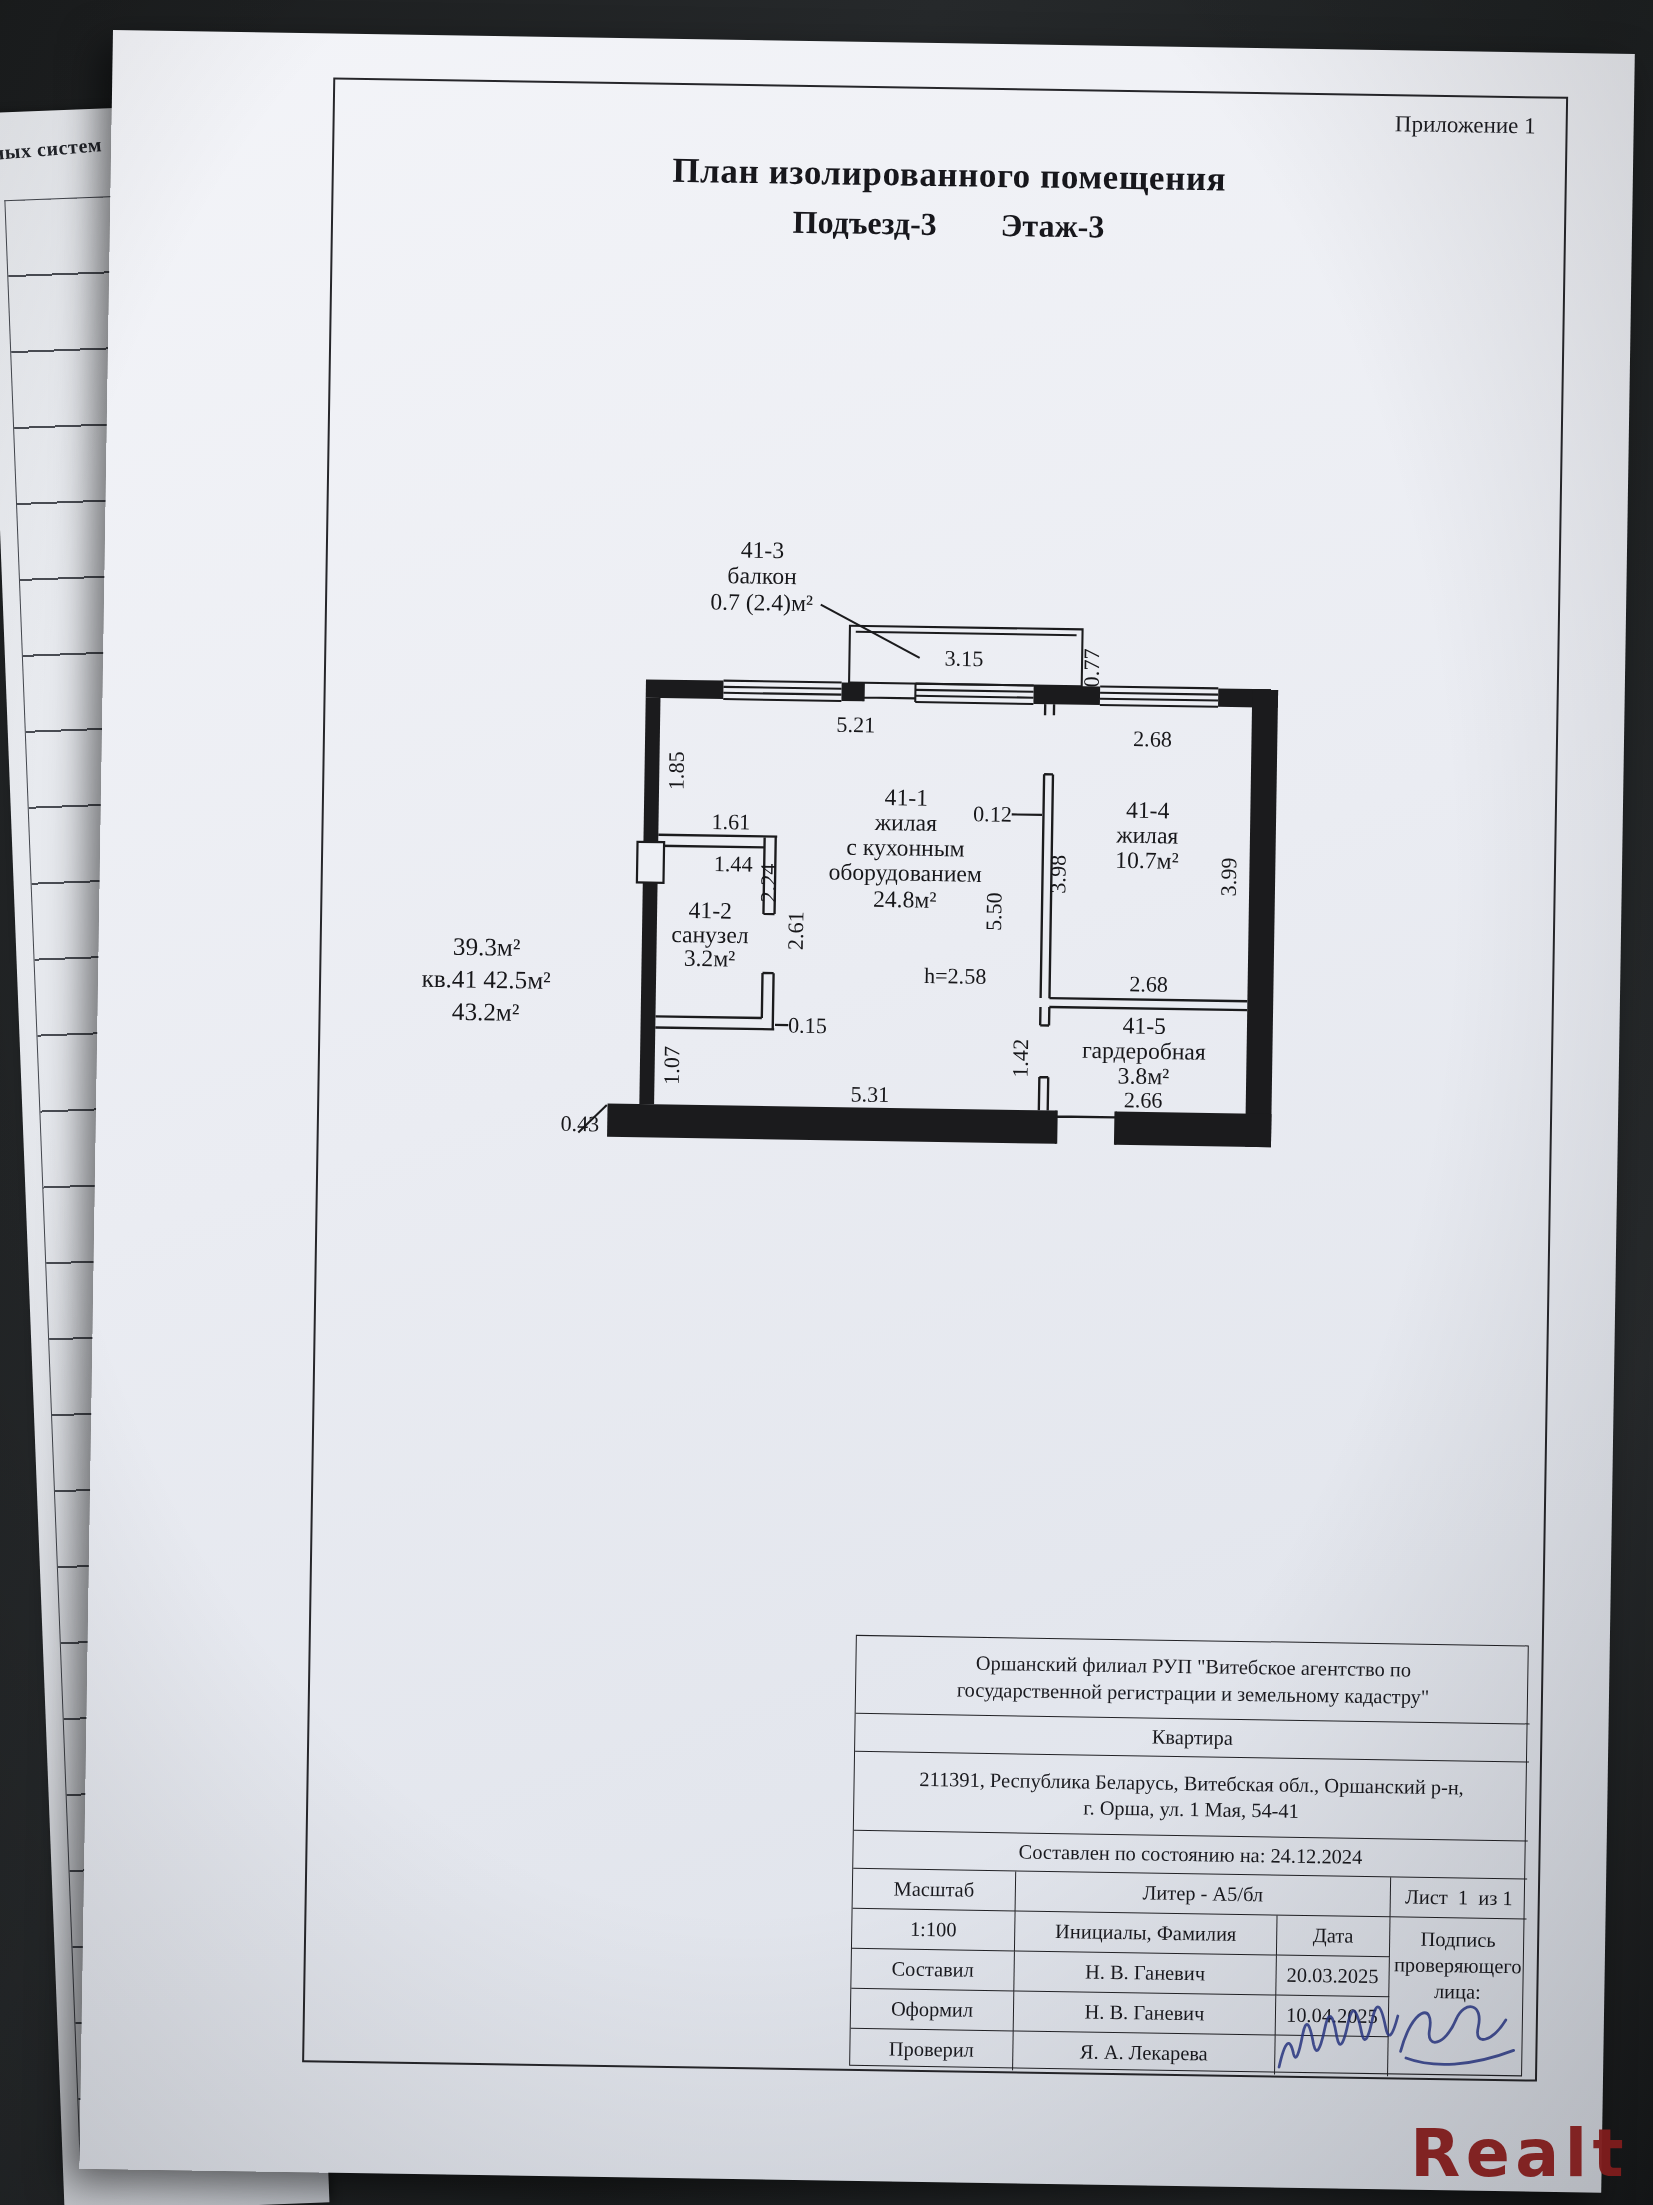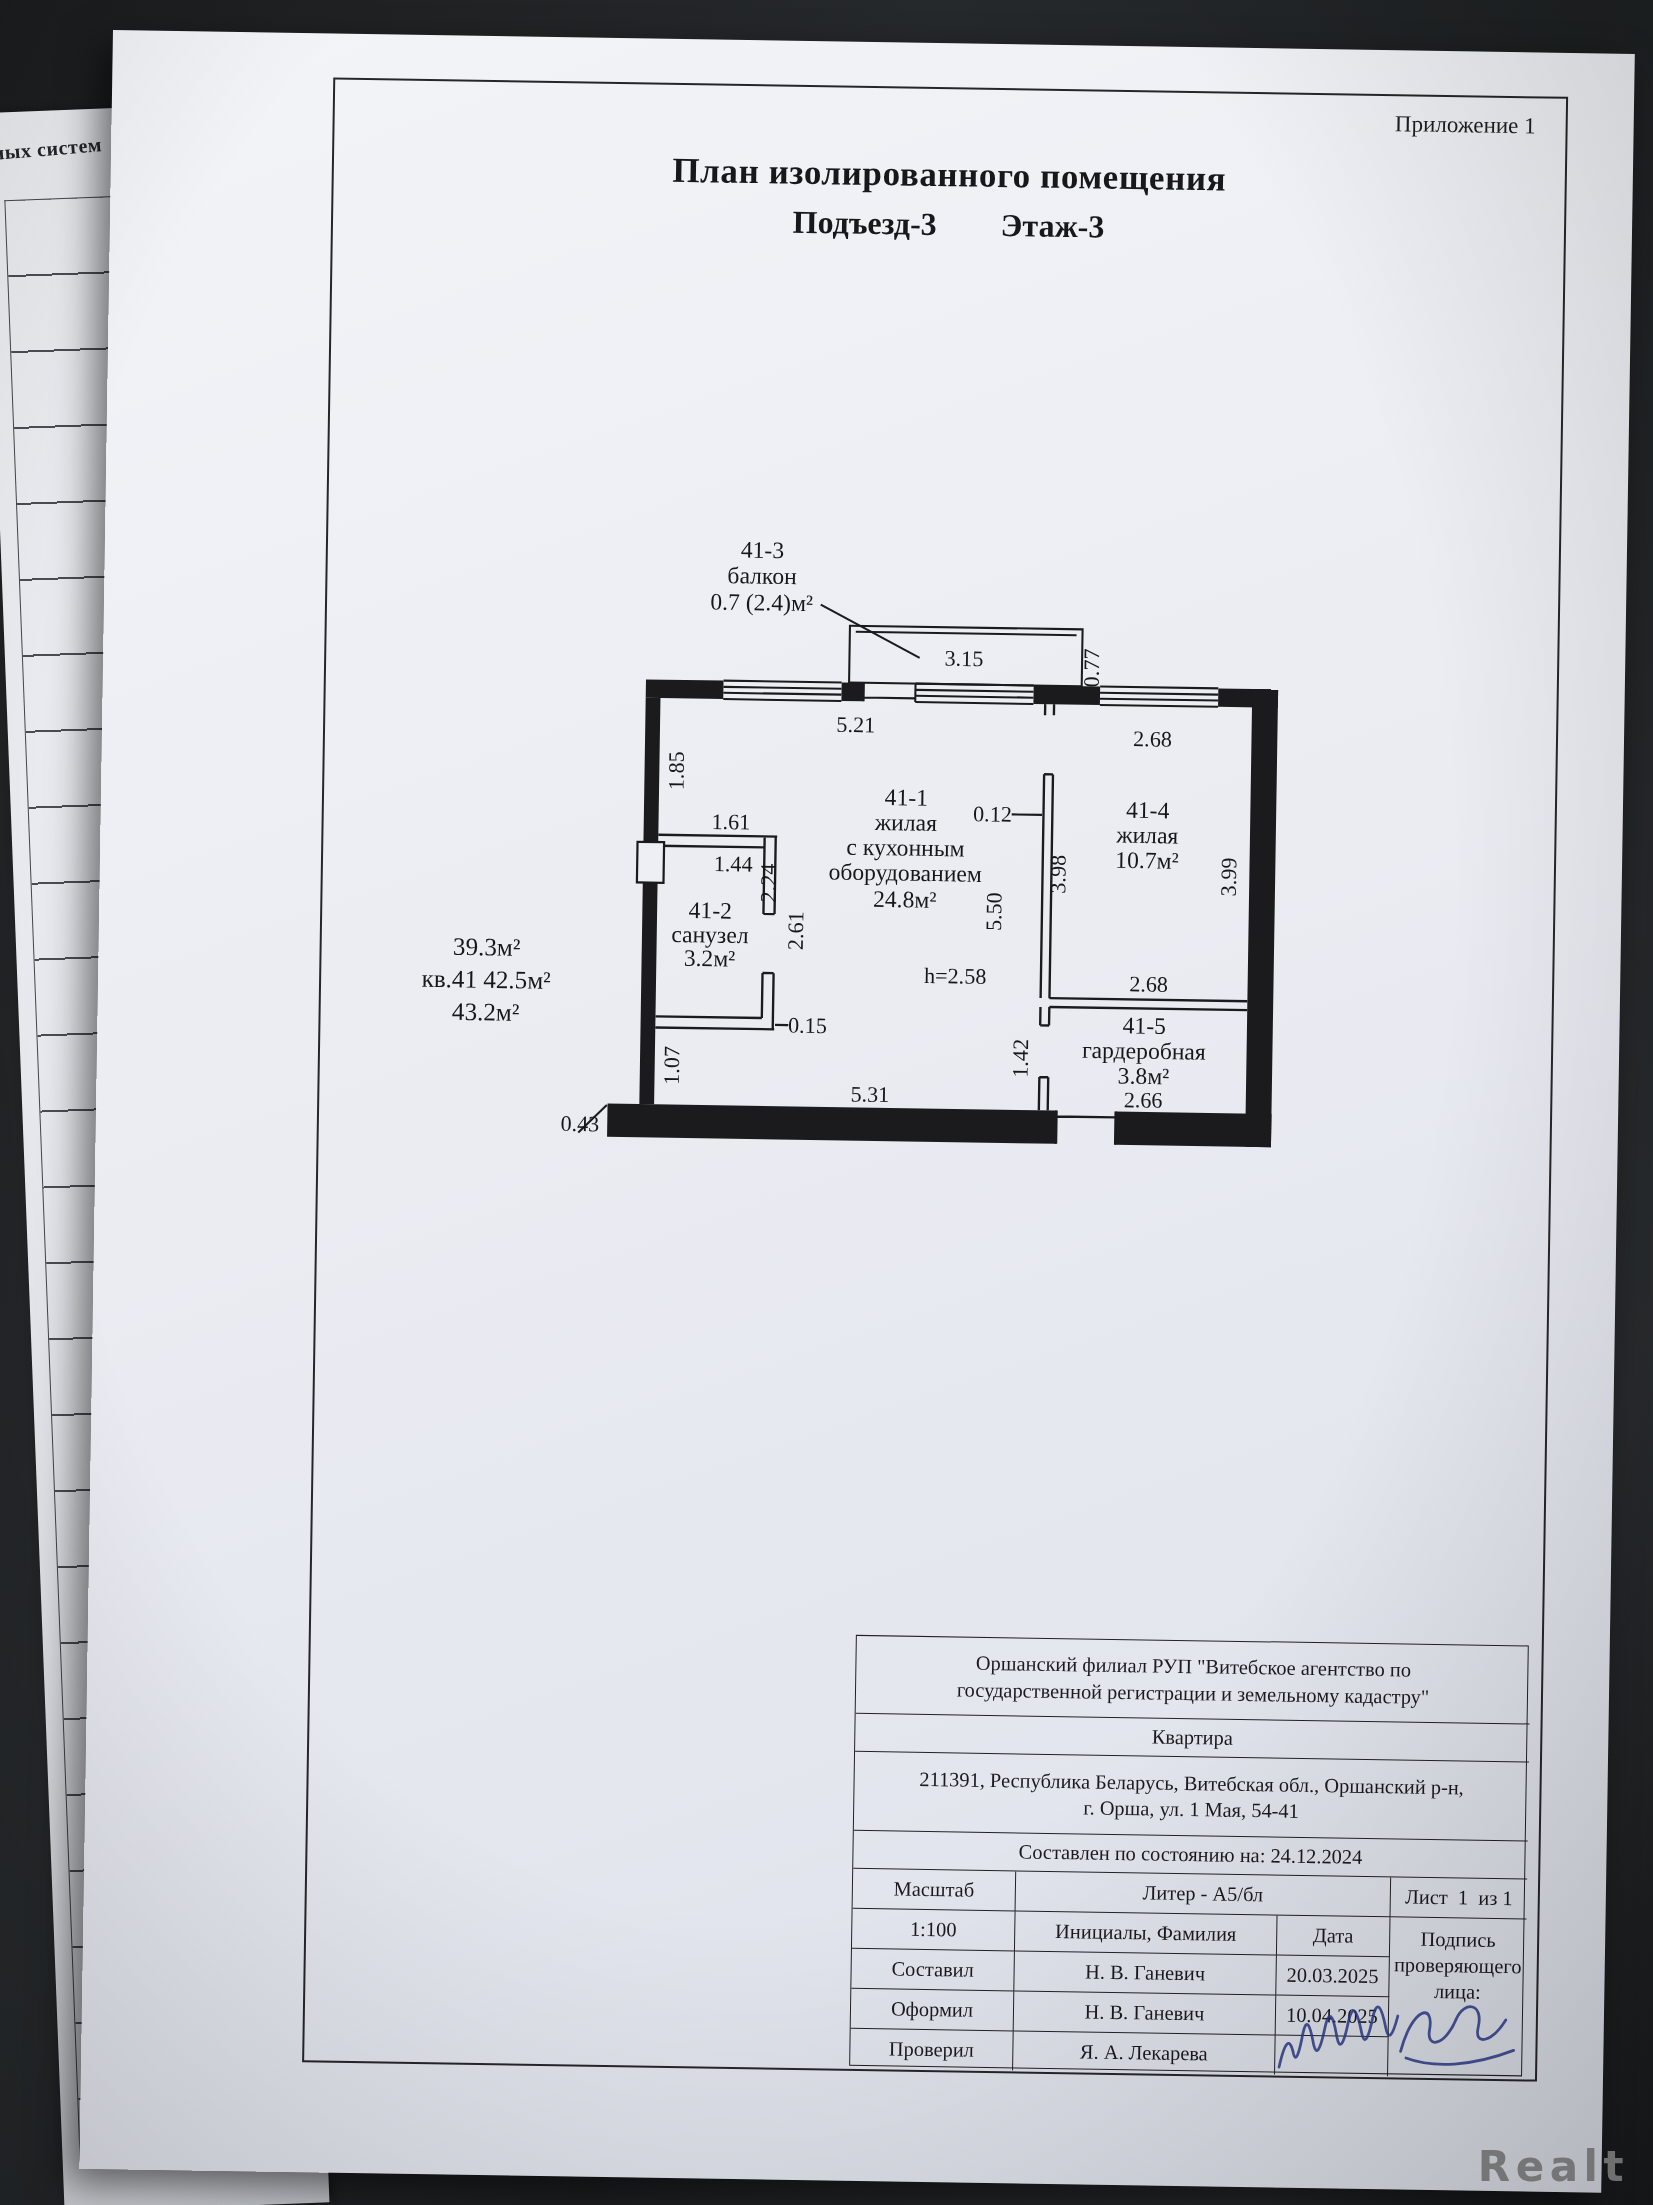--- a/index.html
+++ b/index.html
@@ -76,21 +76,21 @@
   svg.hand{position:absolute;left:768px;top:1593px;width:673px;height:431px;pointer-events:none;}
   svg.hand path{fill:none;stroke:#2c3a8c;stroke-width:5;stroke-linecap:round;opacity:.85;}
   
   .vignette{
     position:absolute;inset:0;z-index:50;pointer-events:none;
     background:radial-gradient(ellipse at 45% 40%,rgba(0,0,0,0) 55%,rgba(0,0,0,.20) 100%);
   }
   .watermark{
     position:absolute;right:25px;bottom:13.8px;z-index:60;
     font-family:"DejaVu Sans","Liberation Sans",sans-serif;
-    font-weight:bold;font-size:42px;color:#737373;letter-spacing:5.5px;opacity:.96;
+    font-weight:bold;font-size:65px;color:#7f1d1d;letter-spacing:5.5px;opacity:.96;
   }
 </style>
 </head>
 <body>
 
 <div class="left-page">
   <div class="lp-header">ных систем</div>
   <div class="lp-table"></div>
 </div>
 

